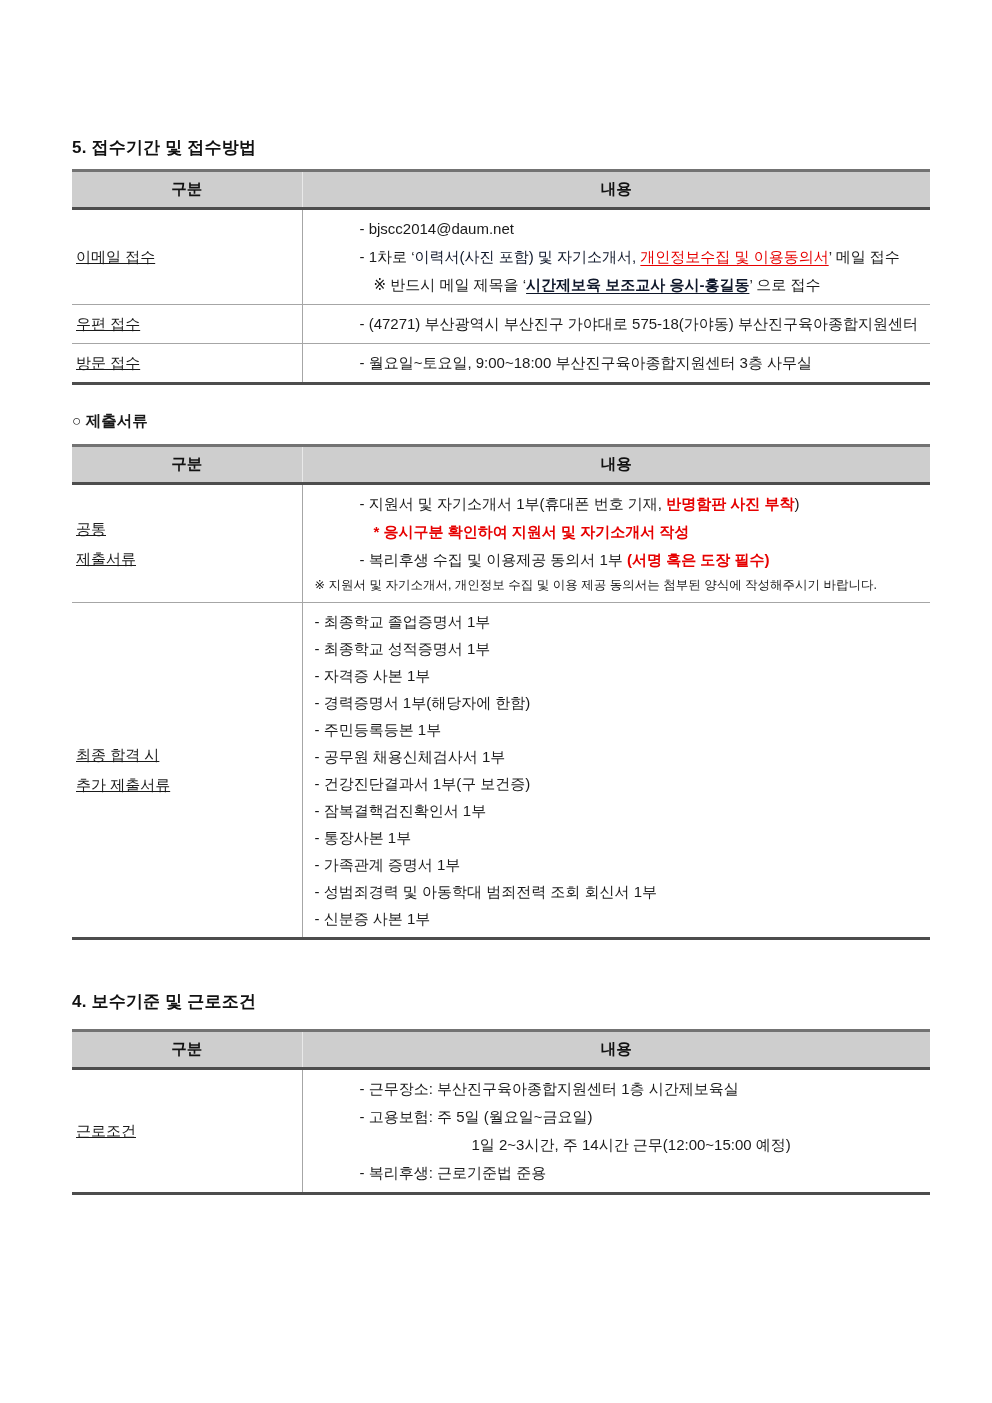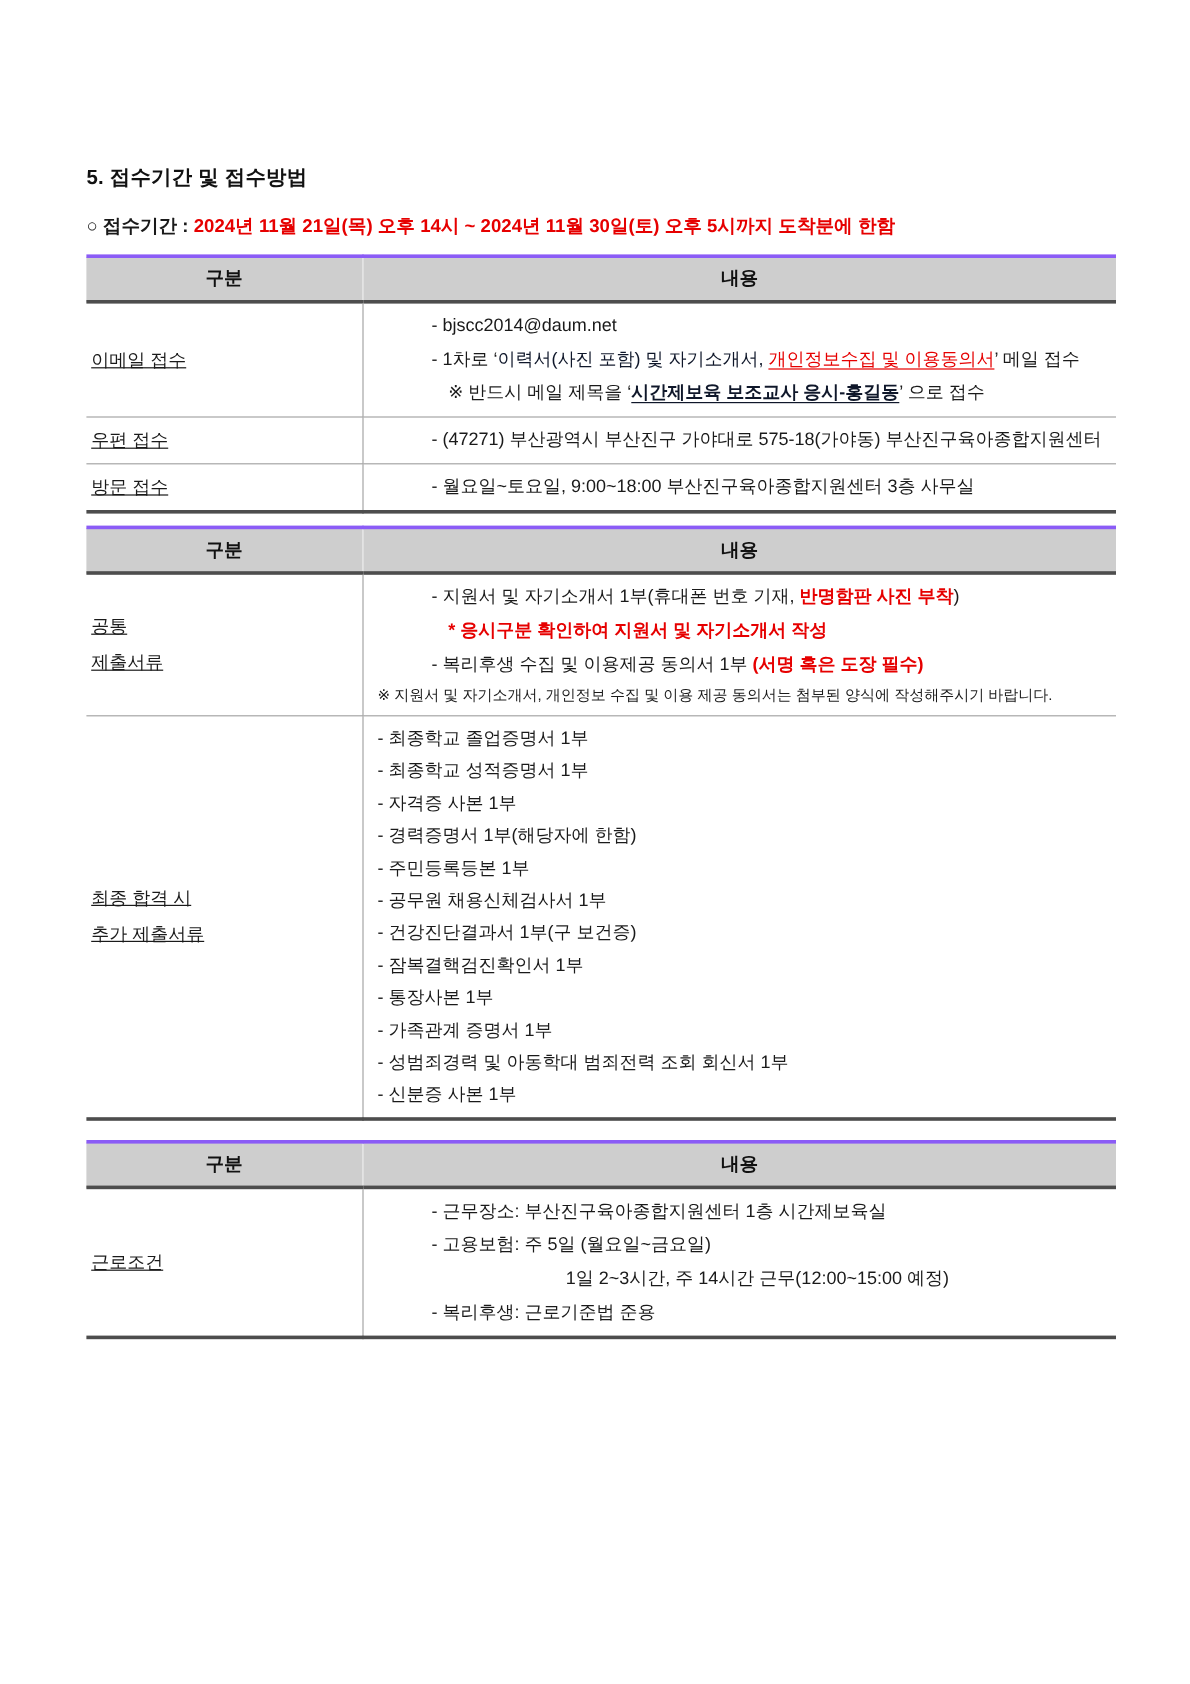--- a/index.html
+++ b/index.html
@@ -40,21 +40,21 @@
   #docs-line   { margin-top: 22px; }
   .red  { color: #e60000; }
   .blue { color: #0f172a; }
   .bold { font-weight: 700; }
   .uline { text-decoration: underline; text-underline-offset: 3px; }
 
   table.doc-table {
     width: 100%;
     border-collapse: collapse;
     margin-top: 10px;
-    border-top: 3px solid #8b5cf6;
+    border-top: 3px solid #737373;
     border-bottom: 3px solid #4d4d4d;
     font-size: 15px;
   }
   #pay-table { margin-top: 16px; }
   table.doc-table thead th {
     background: #cecece;
     font-weight: 700;
     font-size: 15.5px;
     text-align: center;
     padding: 7px 0;
@@ -90,23 +90,20 @@
   }
 </style>
 </head>
 <body>
 
 <div class="page">
   <div class="content">
 
     <div id="sec3-heading" class="sec-heading">5. 접수기간 및 접수방법</div>
 
-    <div id="period-line" class="bullet-line">
-      <span>○ 접수기간 : </span><span class="red">2024년 11월 21일(목) 오후 14시 ~ 2024년 11월 30일(토) 오후 5시까지 도착분에 한함</span>
-    </div>
 
 
     <table class="doc-table" id="method-table">
       <thead>
         <tr>
           <th class="col-type">구분</th>
           <th>내용</th>
         </tr>
       </thead>
       <tbody>
@@ -130,20 +127,21 @@
         </tr>
         <tr>
           <td class="type-cell">방문 접수</td>
           <td class="content-cell">
             <div class="line">- 월요일~토요일, 9:00~18:00 부산진구육아종합지원센터 3층 사무실</div>
           </td>
         </tr>
       </tbody>
     </table>
 
+    <div id="docs-line" class="bullet-line">○ 제출서류</div>
 
     <table class="doc-table" id="docs-table">
       <thead>
         <tr>
           <th class="col-type">구분</th>
           <th>내용</th>
         </tr>
       </thead>
       <tbody>
         <tr>
@@ -178,20 +176,21 @@
             <div class="line-tight">- 잠복결핵검진확인서 1부</div>
             <div class="line-tight">- 통장사본 1부</div>
             <div class="line-tight">- 가족관계 증명서 1부</div>
             <div class="line-tight">- 성범죄경력 및 아동학대 범죄전력 조회 회신서 1부</div>
             <div class="line-tight">- 신분증 사본 1부</div>
           </td>
         </tr>
       </tbody>
     </table>
 
+    <div id="sec4-heading" class="sec-heading">4. 보수기준 및 근로조건</div>
 
     <table class="doc-table" id="pay-table">
       <thead>
         <tr>
           <th class="col-type">구분</th>
           <th>내용</th>
         </tr>
       </thead>
       <tbody>
         <tr>

